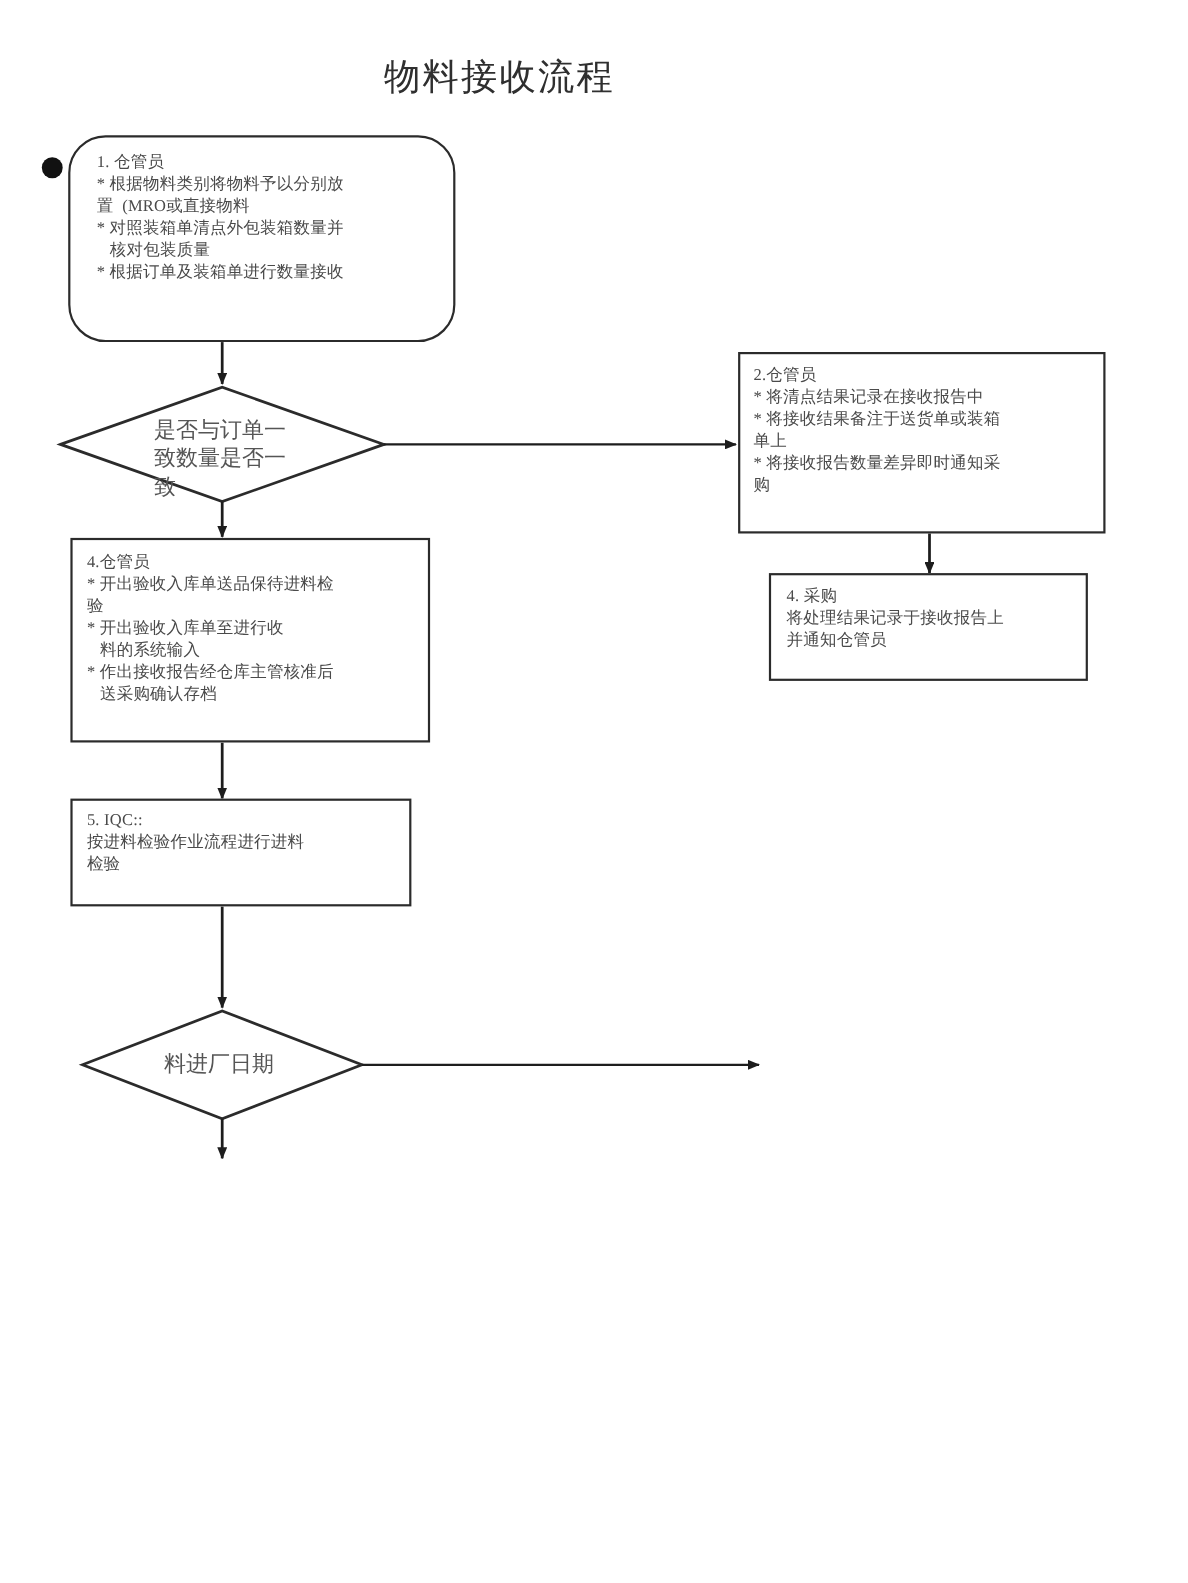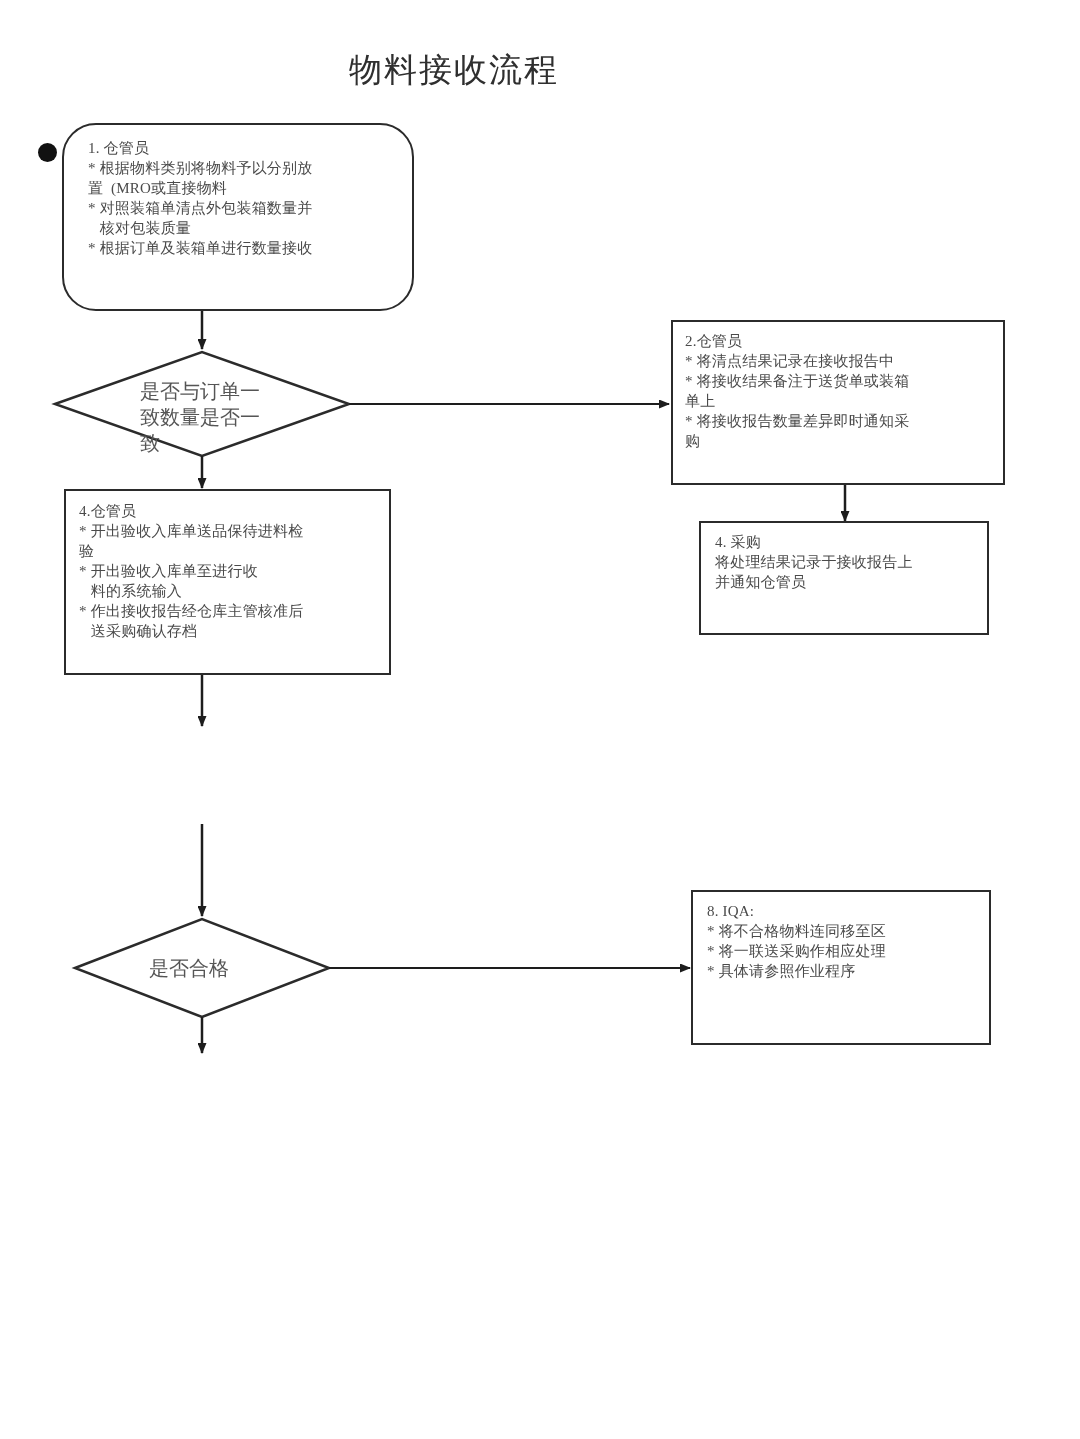--- a/index.html
+++ b/index.html
@@ -122,40 +122,39 @@
 
   <div class="node proc" style="left:671px; top:320px; width:334px; height:165px; padding:10px 8px 20px 12px;">
     <div class="txt">2.仓管员
 * 将清点结果记录在接收报告中
 * 将接收结果备注于送货单或装箱
 单上
 * 将接收报告数量差异即时通知采
 购</div>
   </div>
 
-  <div class="node proc" style="left:699px; top:521px; width:290px; height:114px; padding:10px 8px 8px 14px;">
+  <div class="node proc" style="left:699px; top:521px; width:290px; height:98px; padding:10px 8px 8px 14px;">
     <div class="txt">4. 采购
 将处理结果记录于接收报告上
 并通知仓管员</div>
   </div>
 
   <div class="node proc" style="left:64px; top:489px; width:327px; height:186px; padding:11px 6px 8px 13px;">
     <div class="txt">4.仓管员
 * 开出验收入库单送品保待进料检
 验
 * 开出验收入库单至进行收
    料的系统输入
 * 作出接收报告经仓库主管核准后
    送采购确认存档</div>
   </div>
 
+  <div class="node proc" style="left:64px; top:726px; width:310px; height:98px; padding:9px 6px 6px 13px;">
+    <div class="txt">5. IQC::
+按进料检验作业流程进行进料
+检验</div>
+  </div>
 
-  <div class="decision-label" style="left:149px; top:955px; width:140px;">是否合格</div>
+  <div class="decision-label" style="left:149px; top:955px; width:140px;">料进厂日期</div>
 
-  <div class="node proc" style="left:691px; top:890px; width:300px; height:155px; padding:10px 6px 6px 14px;">
-    <div class="txt">8. IQA:
-* 将不合格物料连同移至区
-* 将一联送采购作相应处理
-* 具体请参照作业程序</div>
-  </div>
 
 
 </div>
 
 </body></html>

